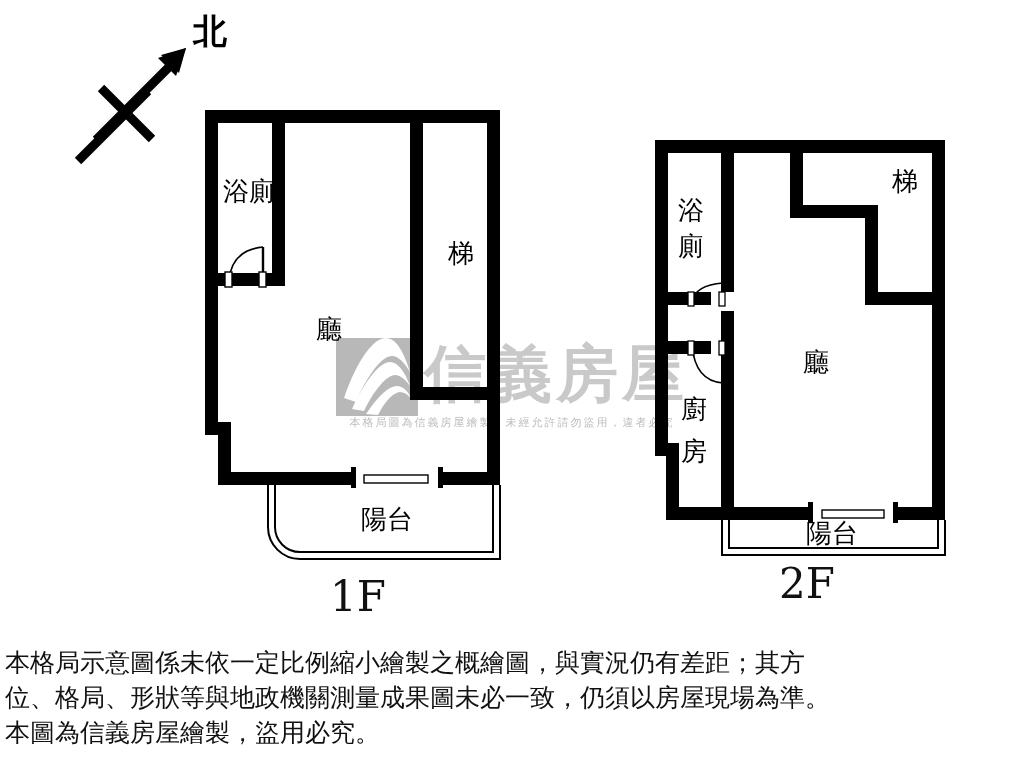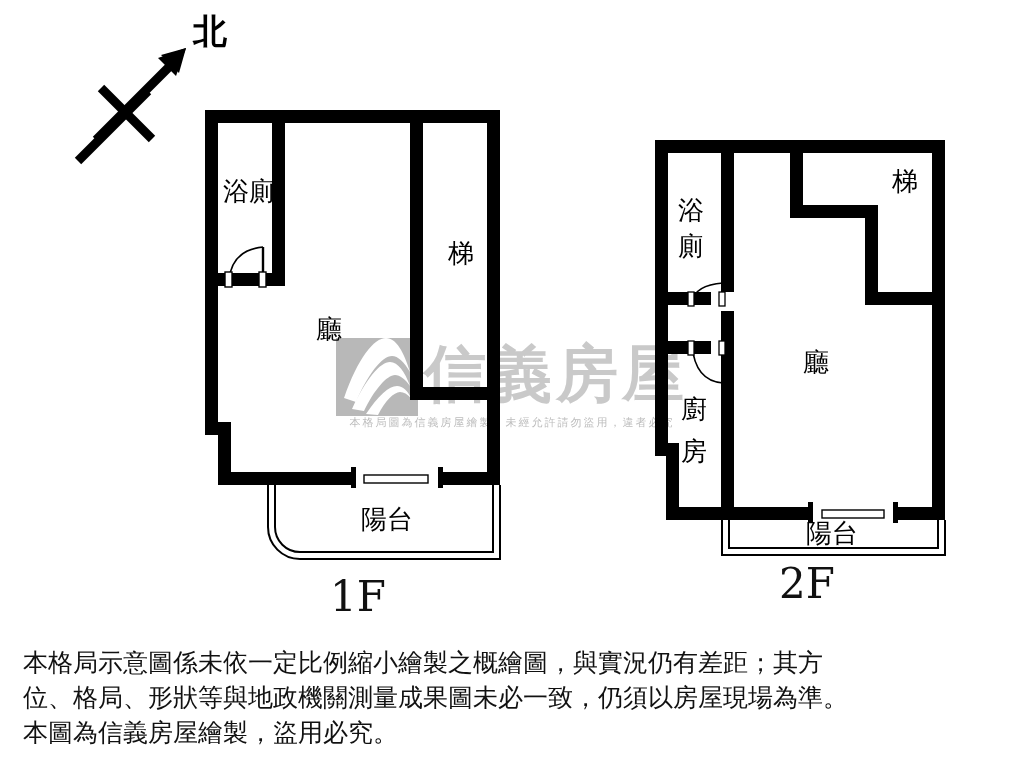--- a/index.html
+++ b/index.html
@@ -66,21 +66,21 @@
     font-size: 11px;
     fill: #bdbdbd;
     text-anchor: middle;
     dominant-baseline: middle;
     letter-spacing: 2px;
   }
   .wm-logo-rect { fill: #b8b8b8; }
   .wm-swoosh { fill: #ffffff; }
   .disclaimer {
     position: absolute;
-    left: 23px;
+    left: 5px;
     top: 645px;
     width: 1000px;
     font-family: "DejaVu Sans", "Liberation Sans", sans-serif;
     font-size: 25px;
     line-height: 35px;
     color: #111;
     letter-spacing: 0px;
     white-space: pre-line;
   }
   .wall { fill: #000; }

